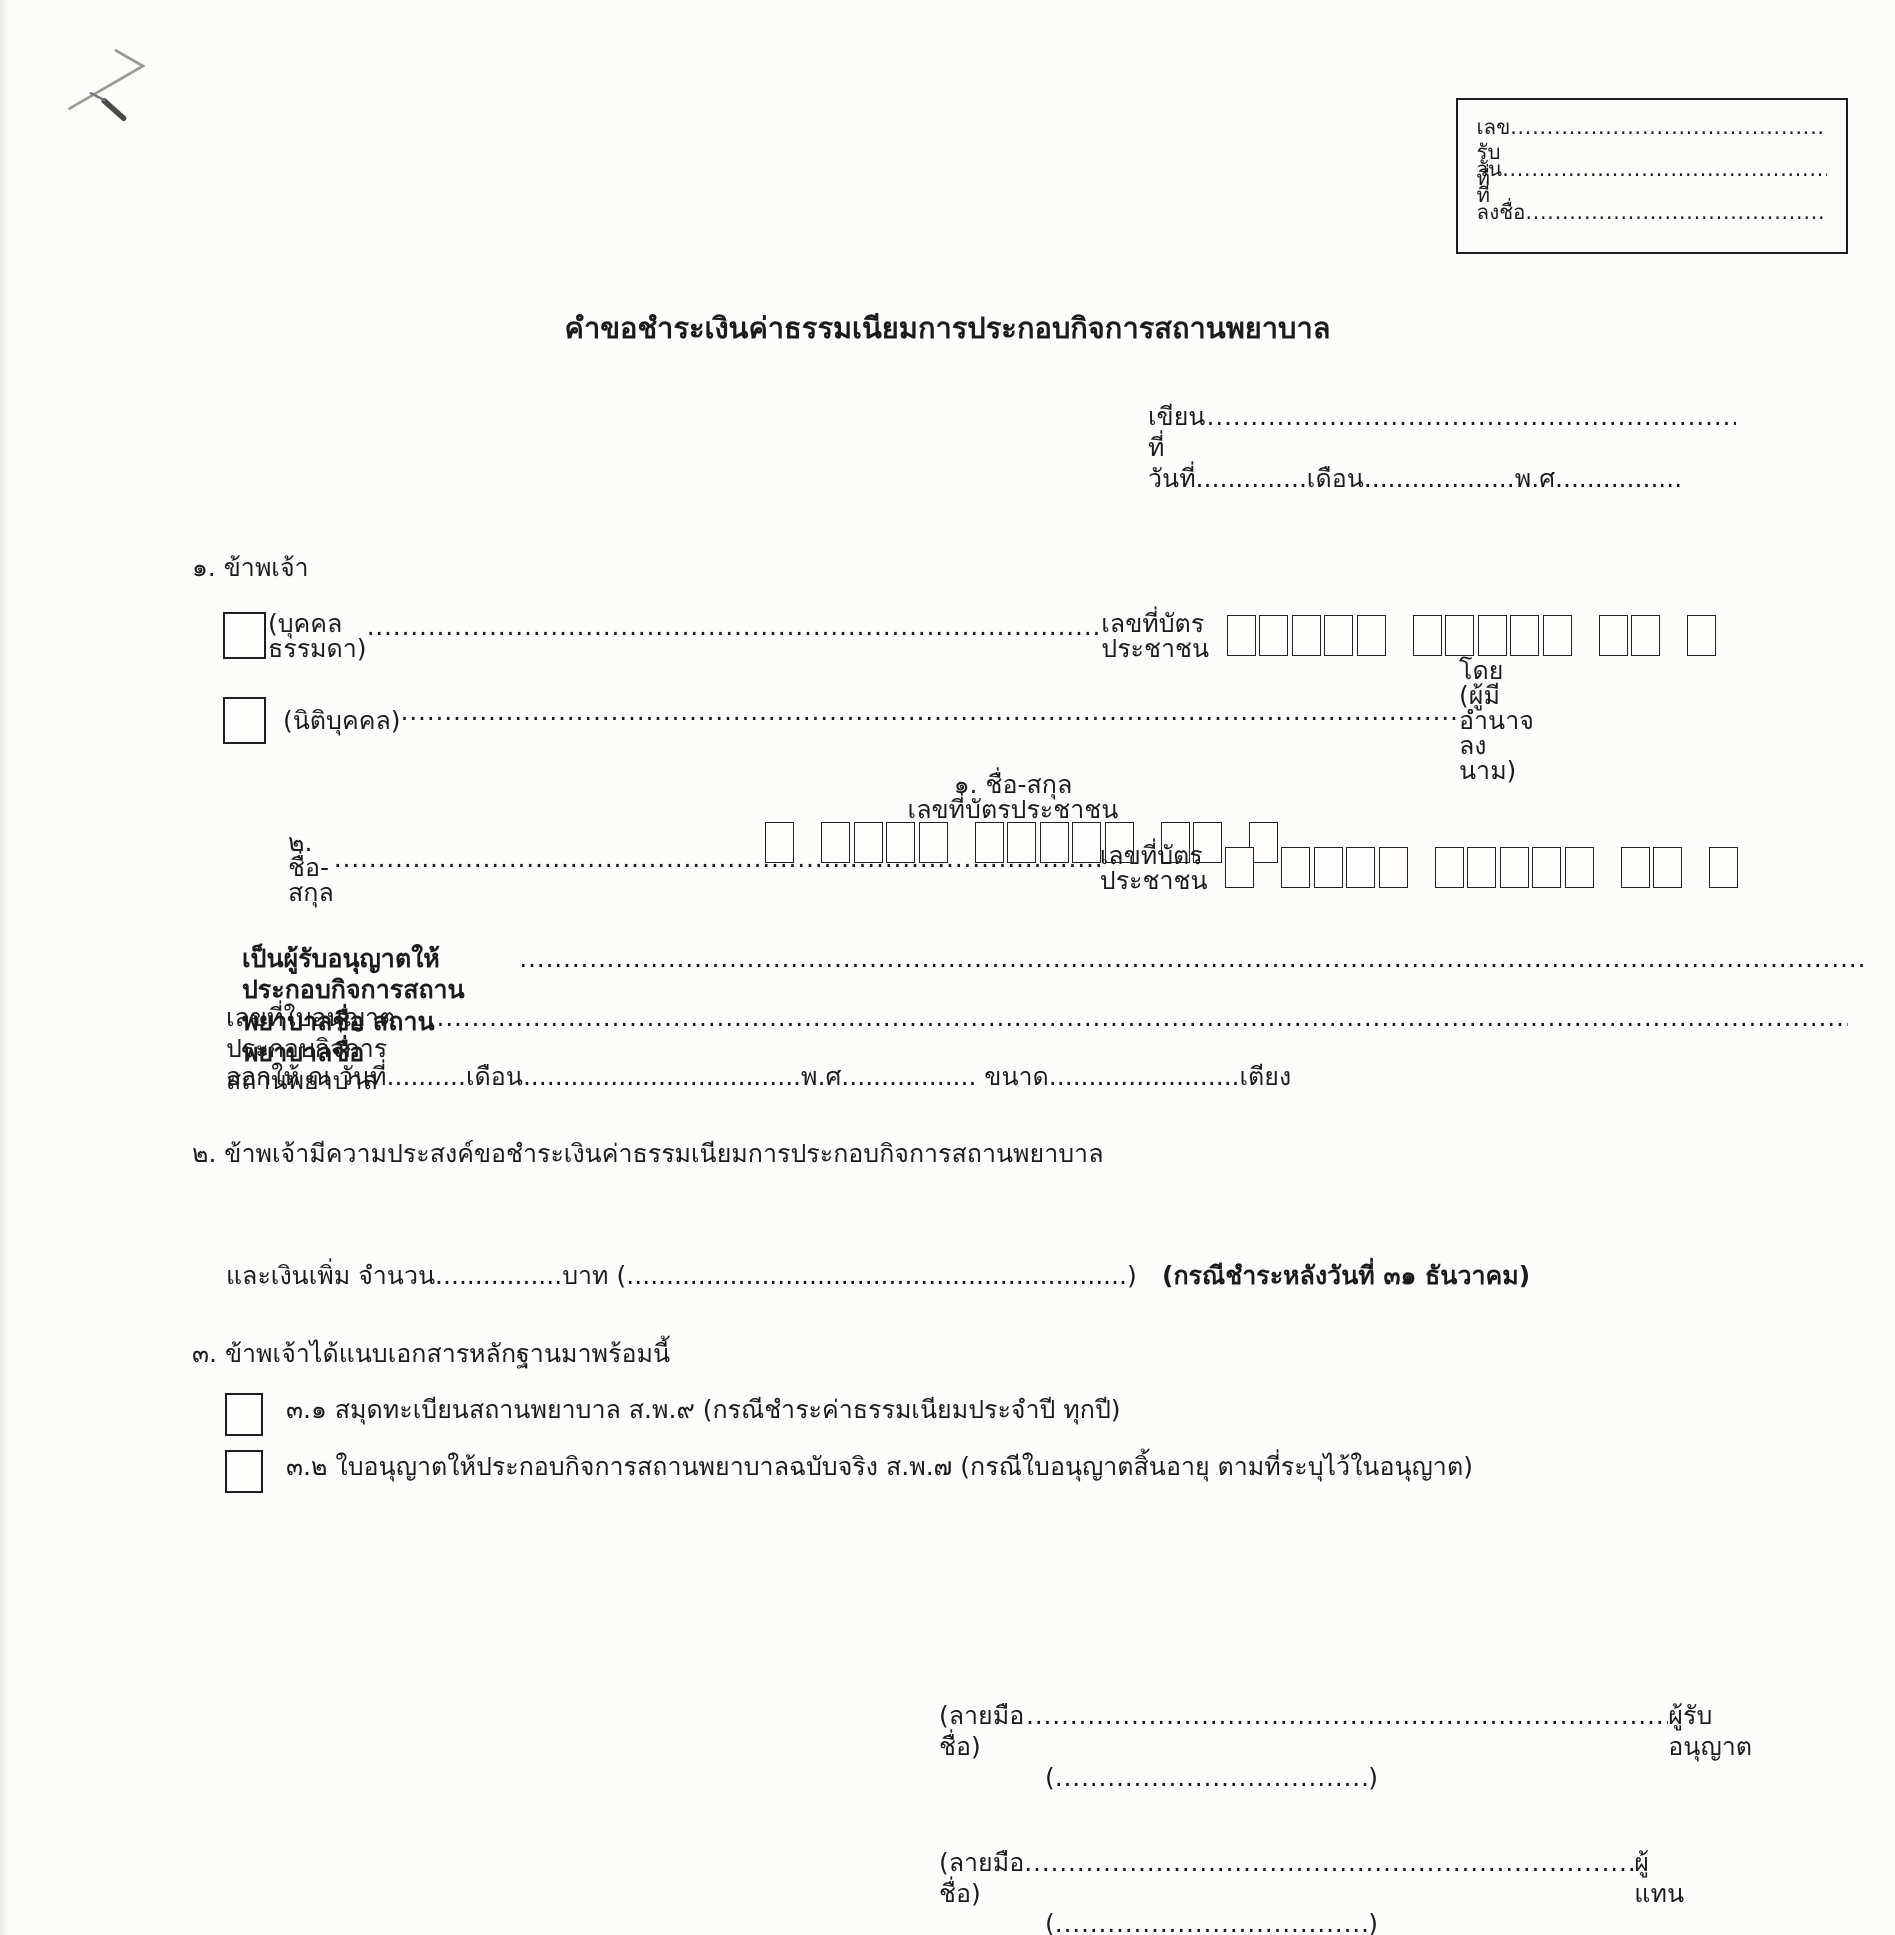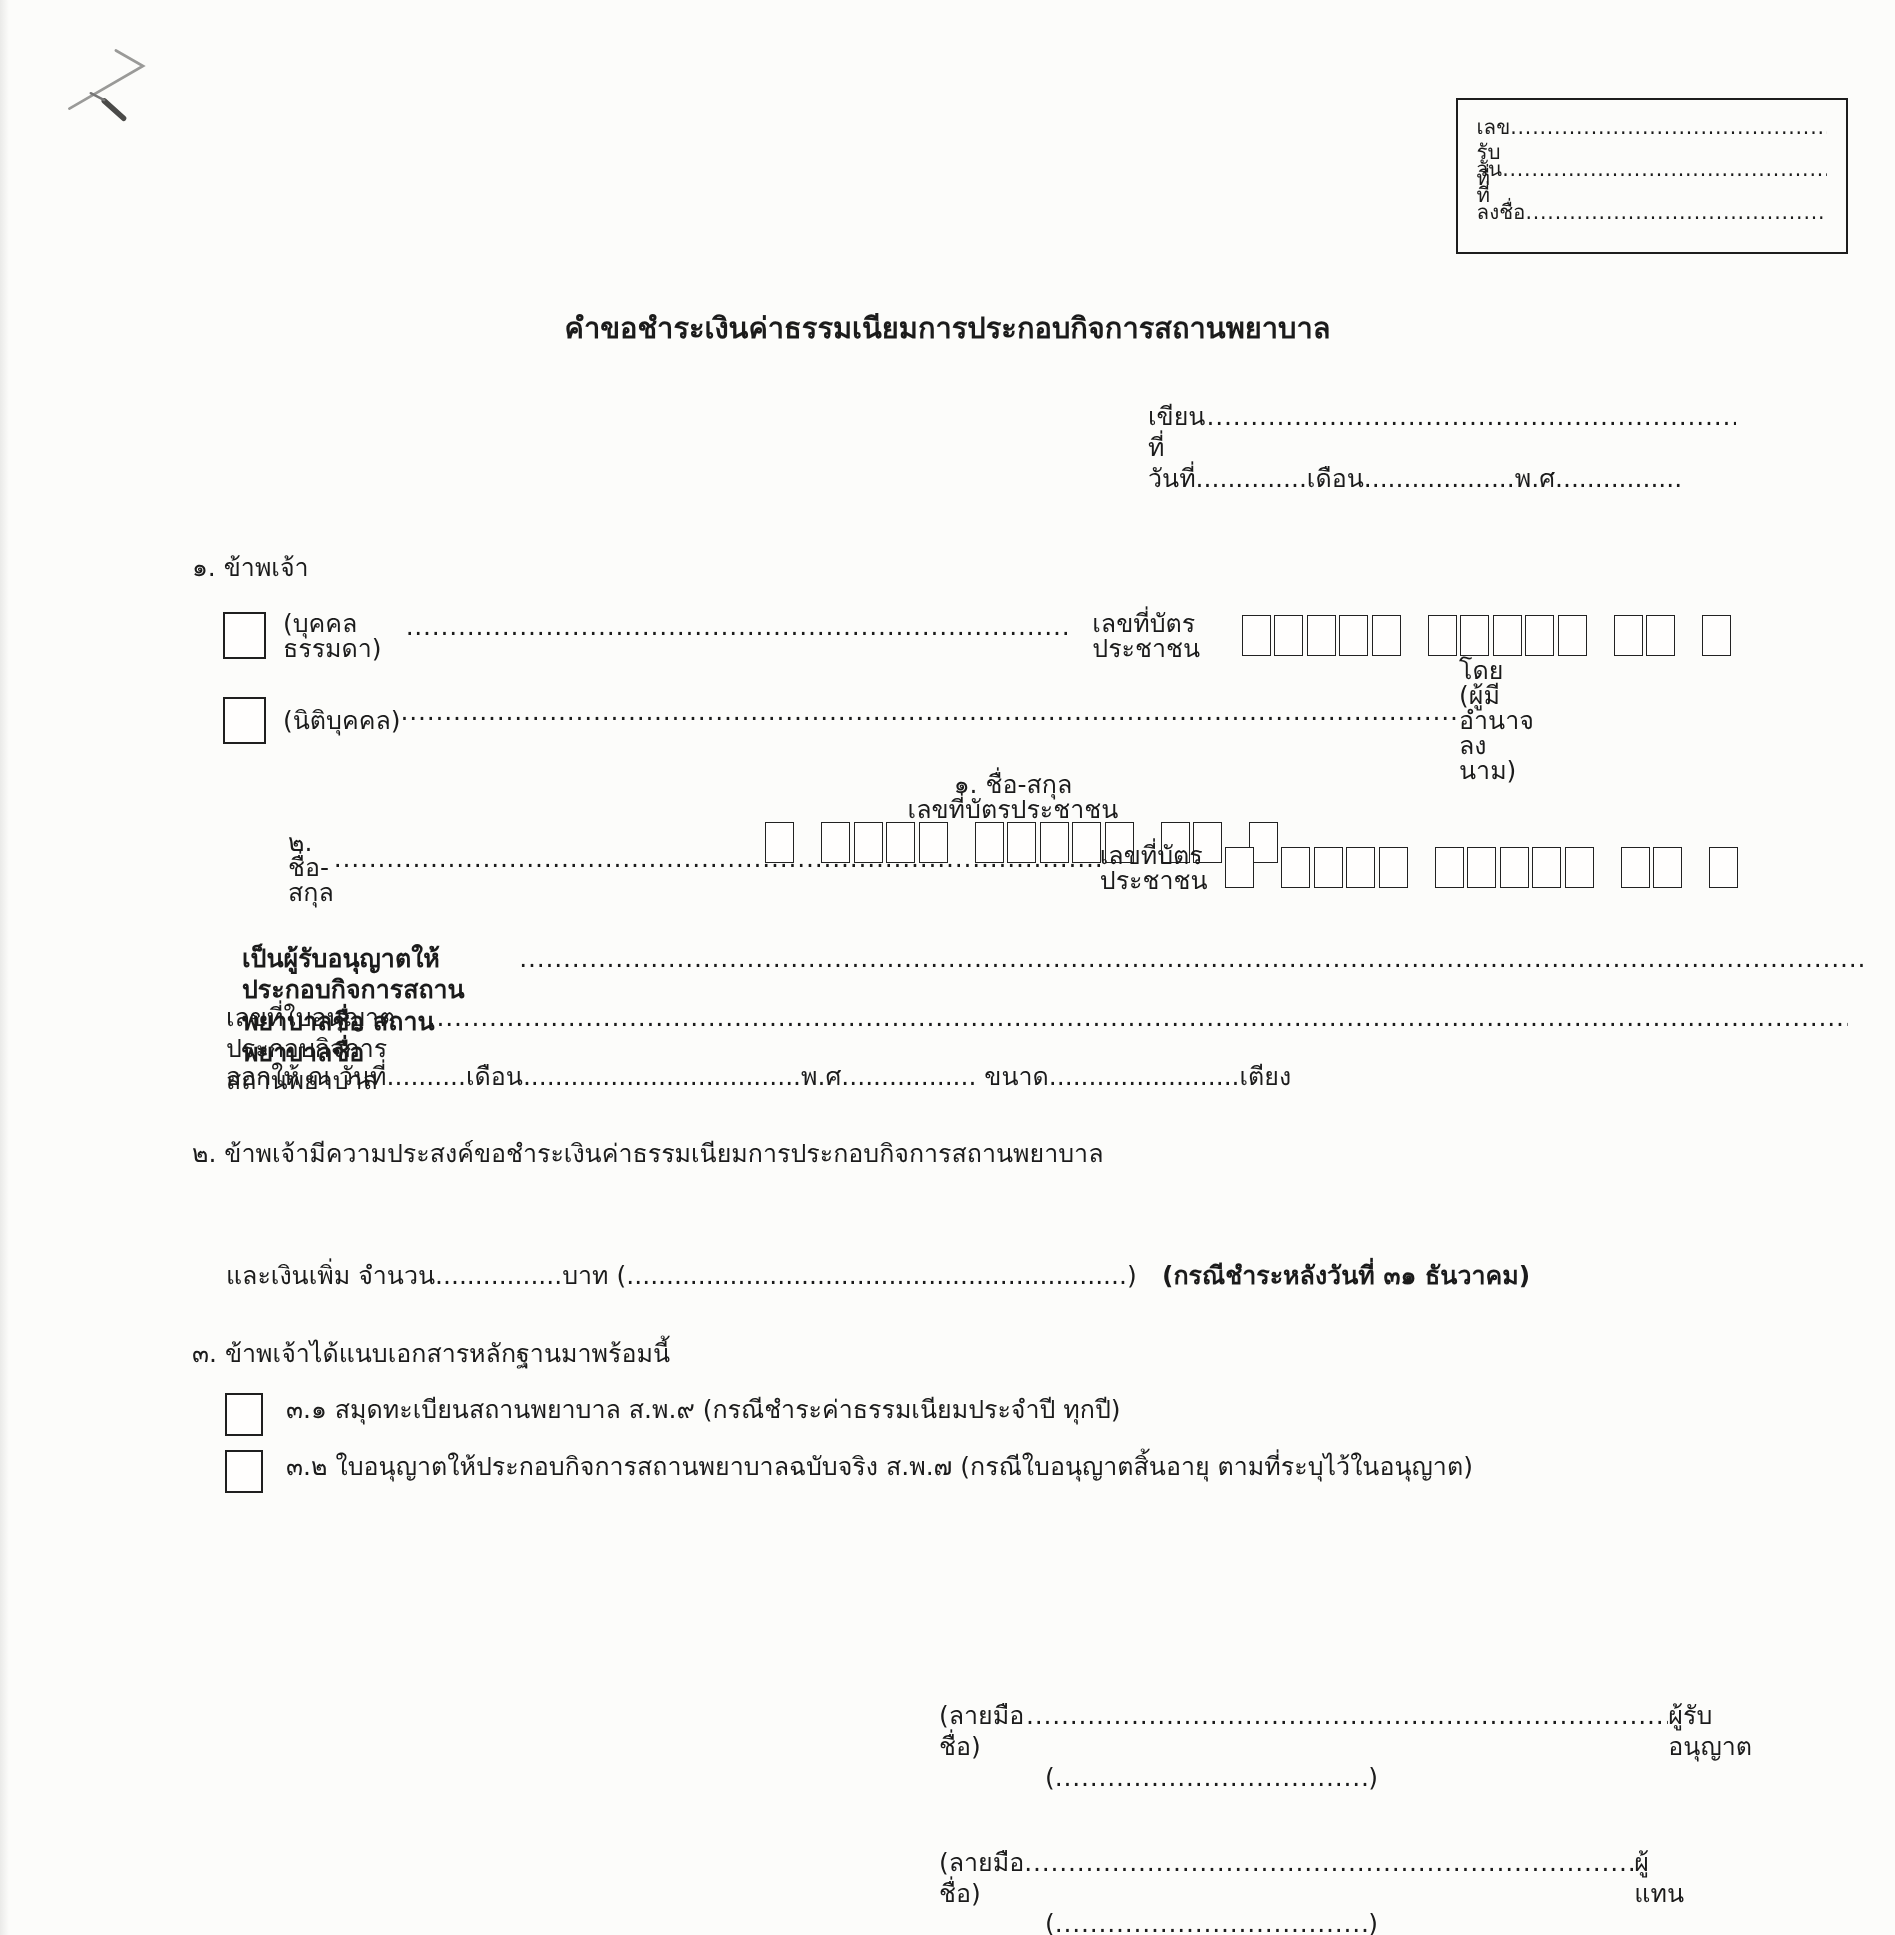--- a/index.html
+++ b/index.html
@@ -63,21 +63,21 @@
   <div class="flexline" style="left:1148px;top:401px;width:588px;">
     <span>เขียนที่</span>
       <span style="width:7.7px;"></span>
       <span class="fill">........................................................................................................................................................................................................................................................................................................................................................................................................................</span>
   </div>
   <div class="line" style="left:1148px;top:463px;">วันที่..............เดือน...................พ.ศ................</div>
 
   <div class="line" style="left:192px;top:552px;">๑. ข้าพเจ้า</div>
 
   <div class="checkbox cb-main" style="left:223px;top:612px;"></div>
-  <div class="rowflex" style="left:283px;top:614px;width:1448px;height:43px;gap:24px;">
+  <div class="rowflex" style="left:268px;top:614px;width:1448px;height:43px;">
     <span>(บุคคลธรรมดา)</span>
     <span class="fill">........................................................................................................................................................................................................................................................................................................................................................................................................................</span>
     <span>เลขที่บัตรประชาชน</span>
     <span class="idboxes">
         <span class="idgroup">
           <span class="idbox"></span>
           <span class="idbox"></span>
           <span class="idbox"></span>
           <span class="idbox"></span>
           <span class="idbox"></span>

